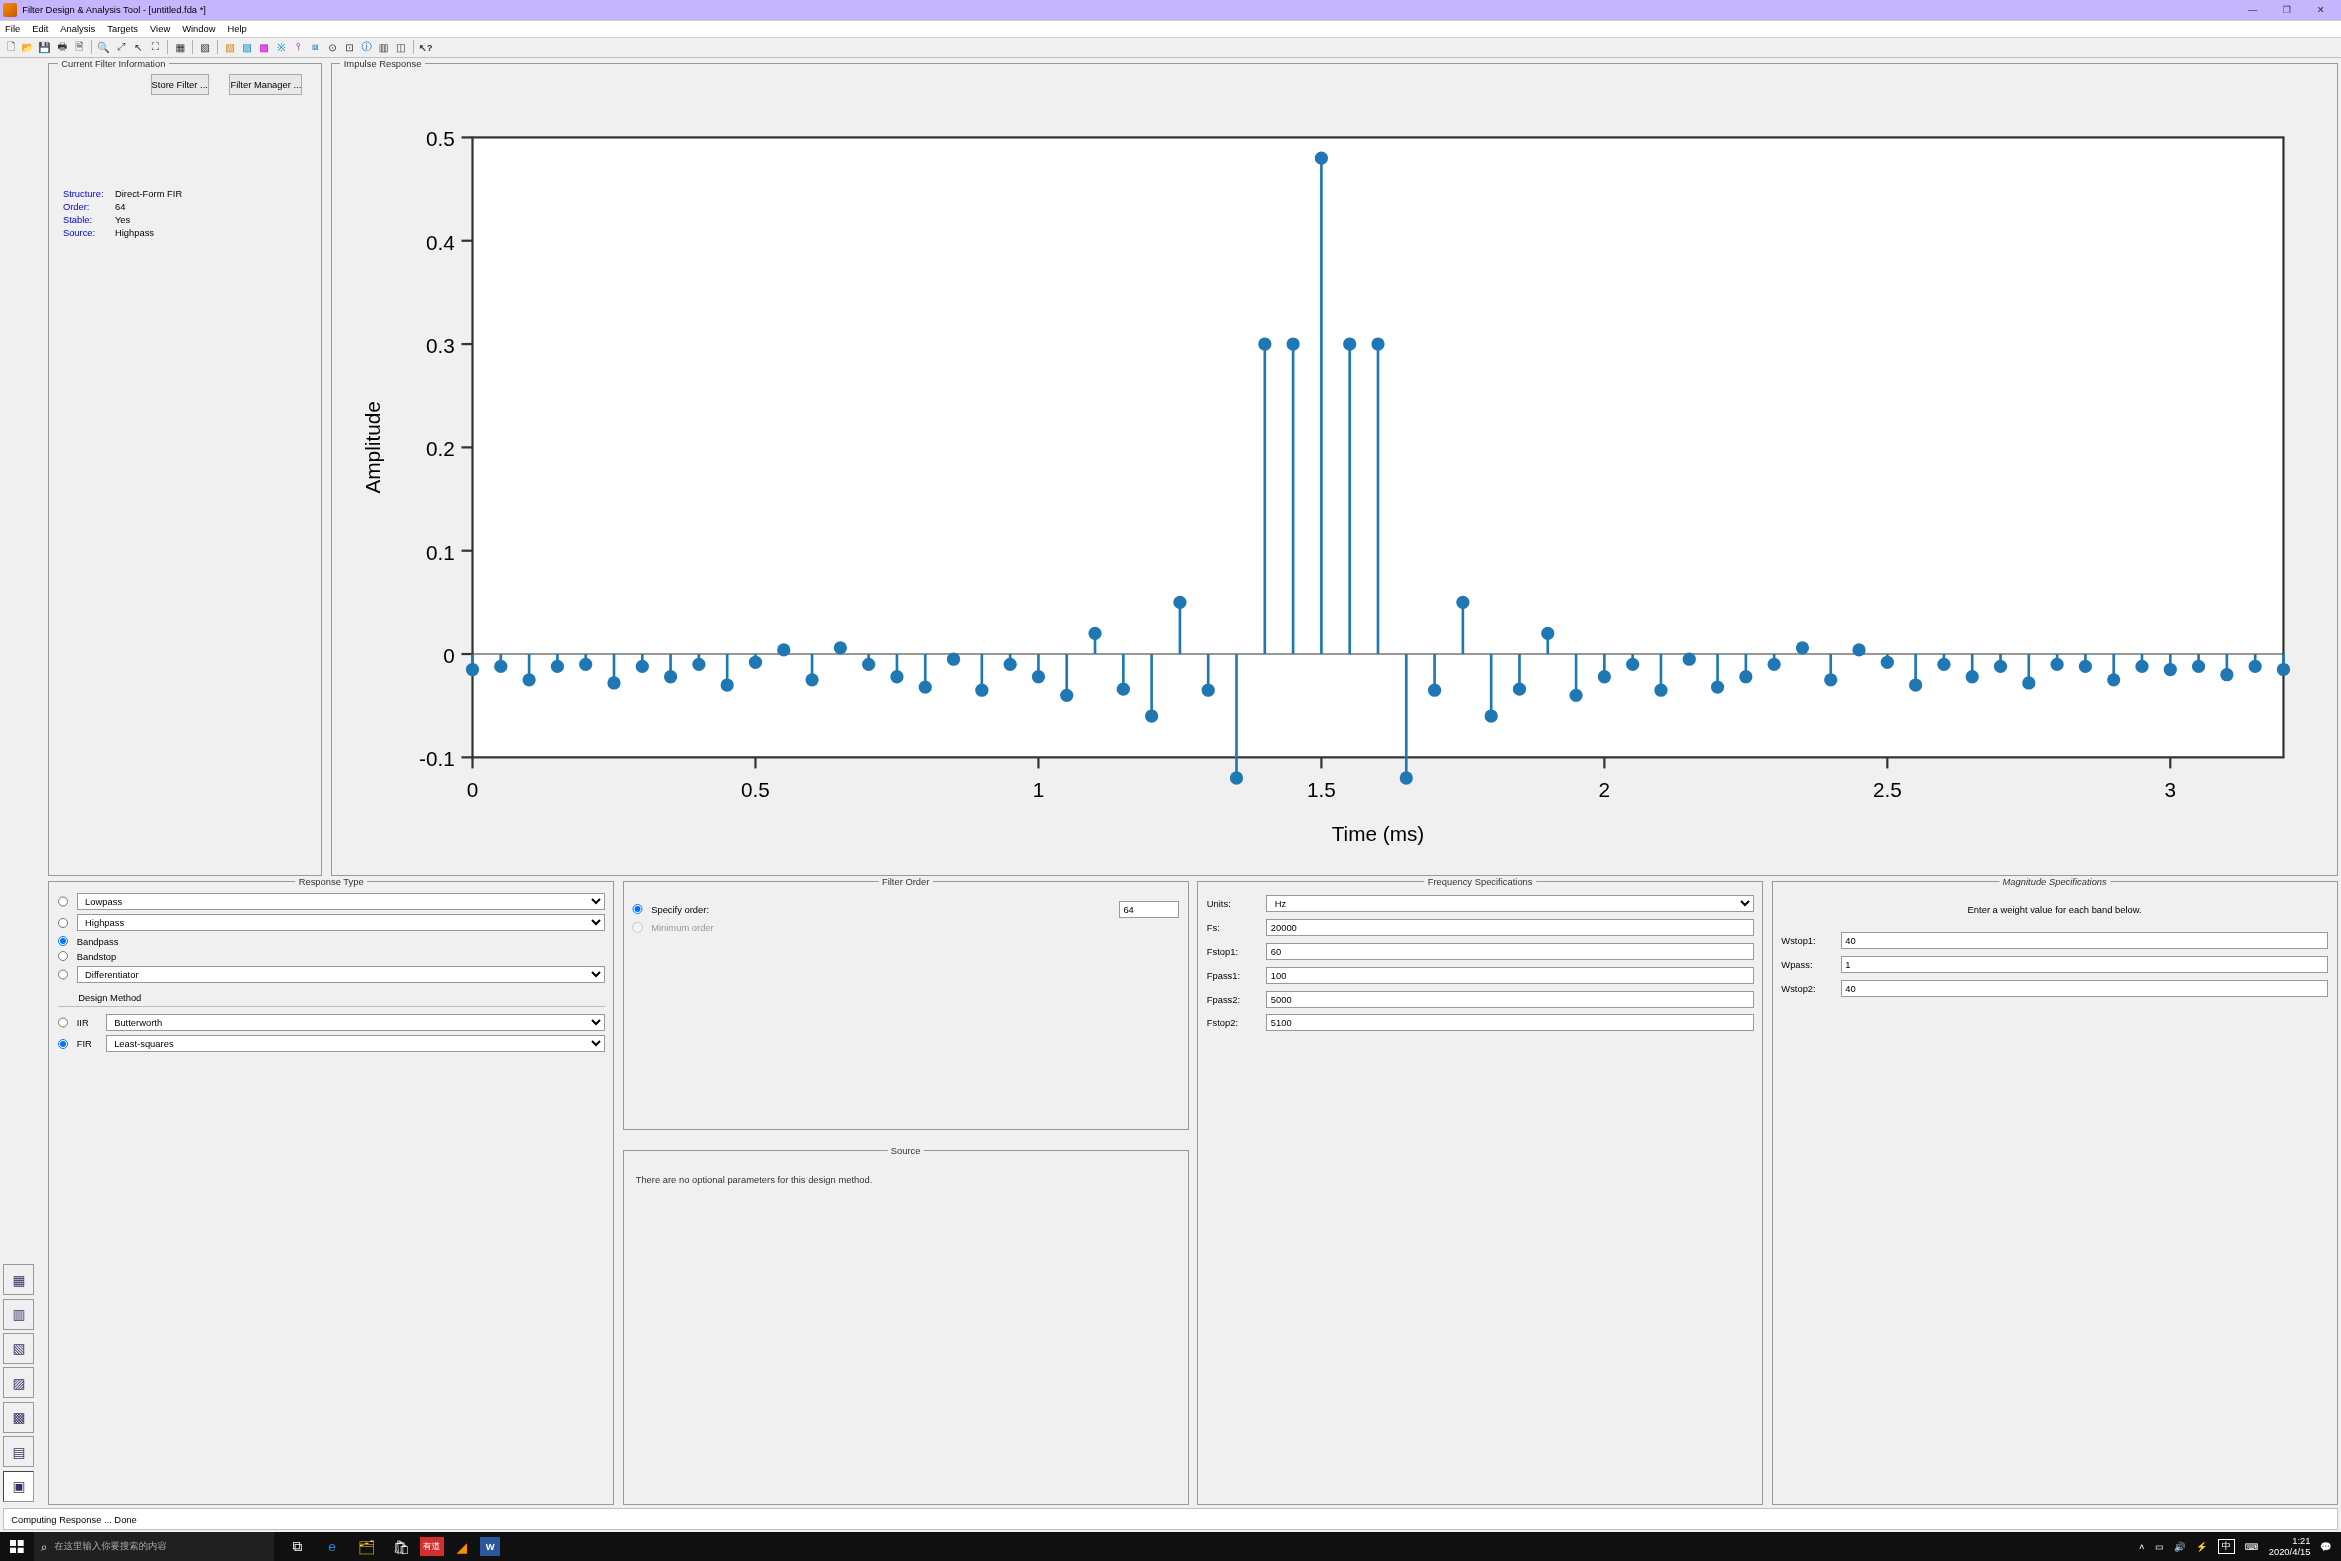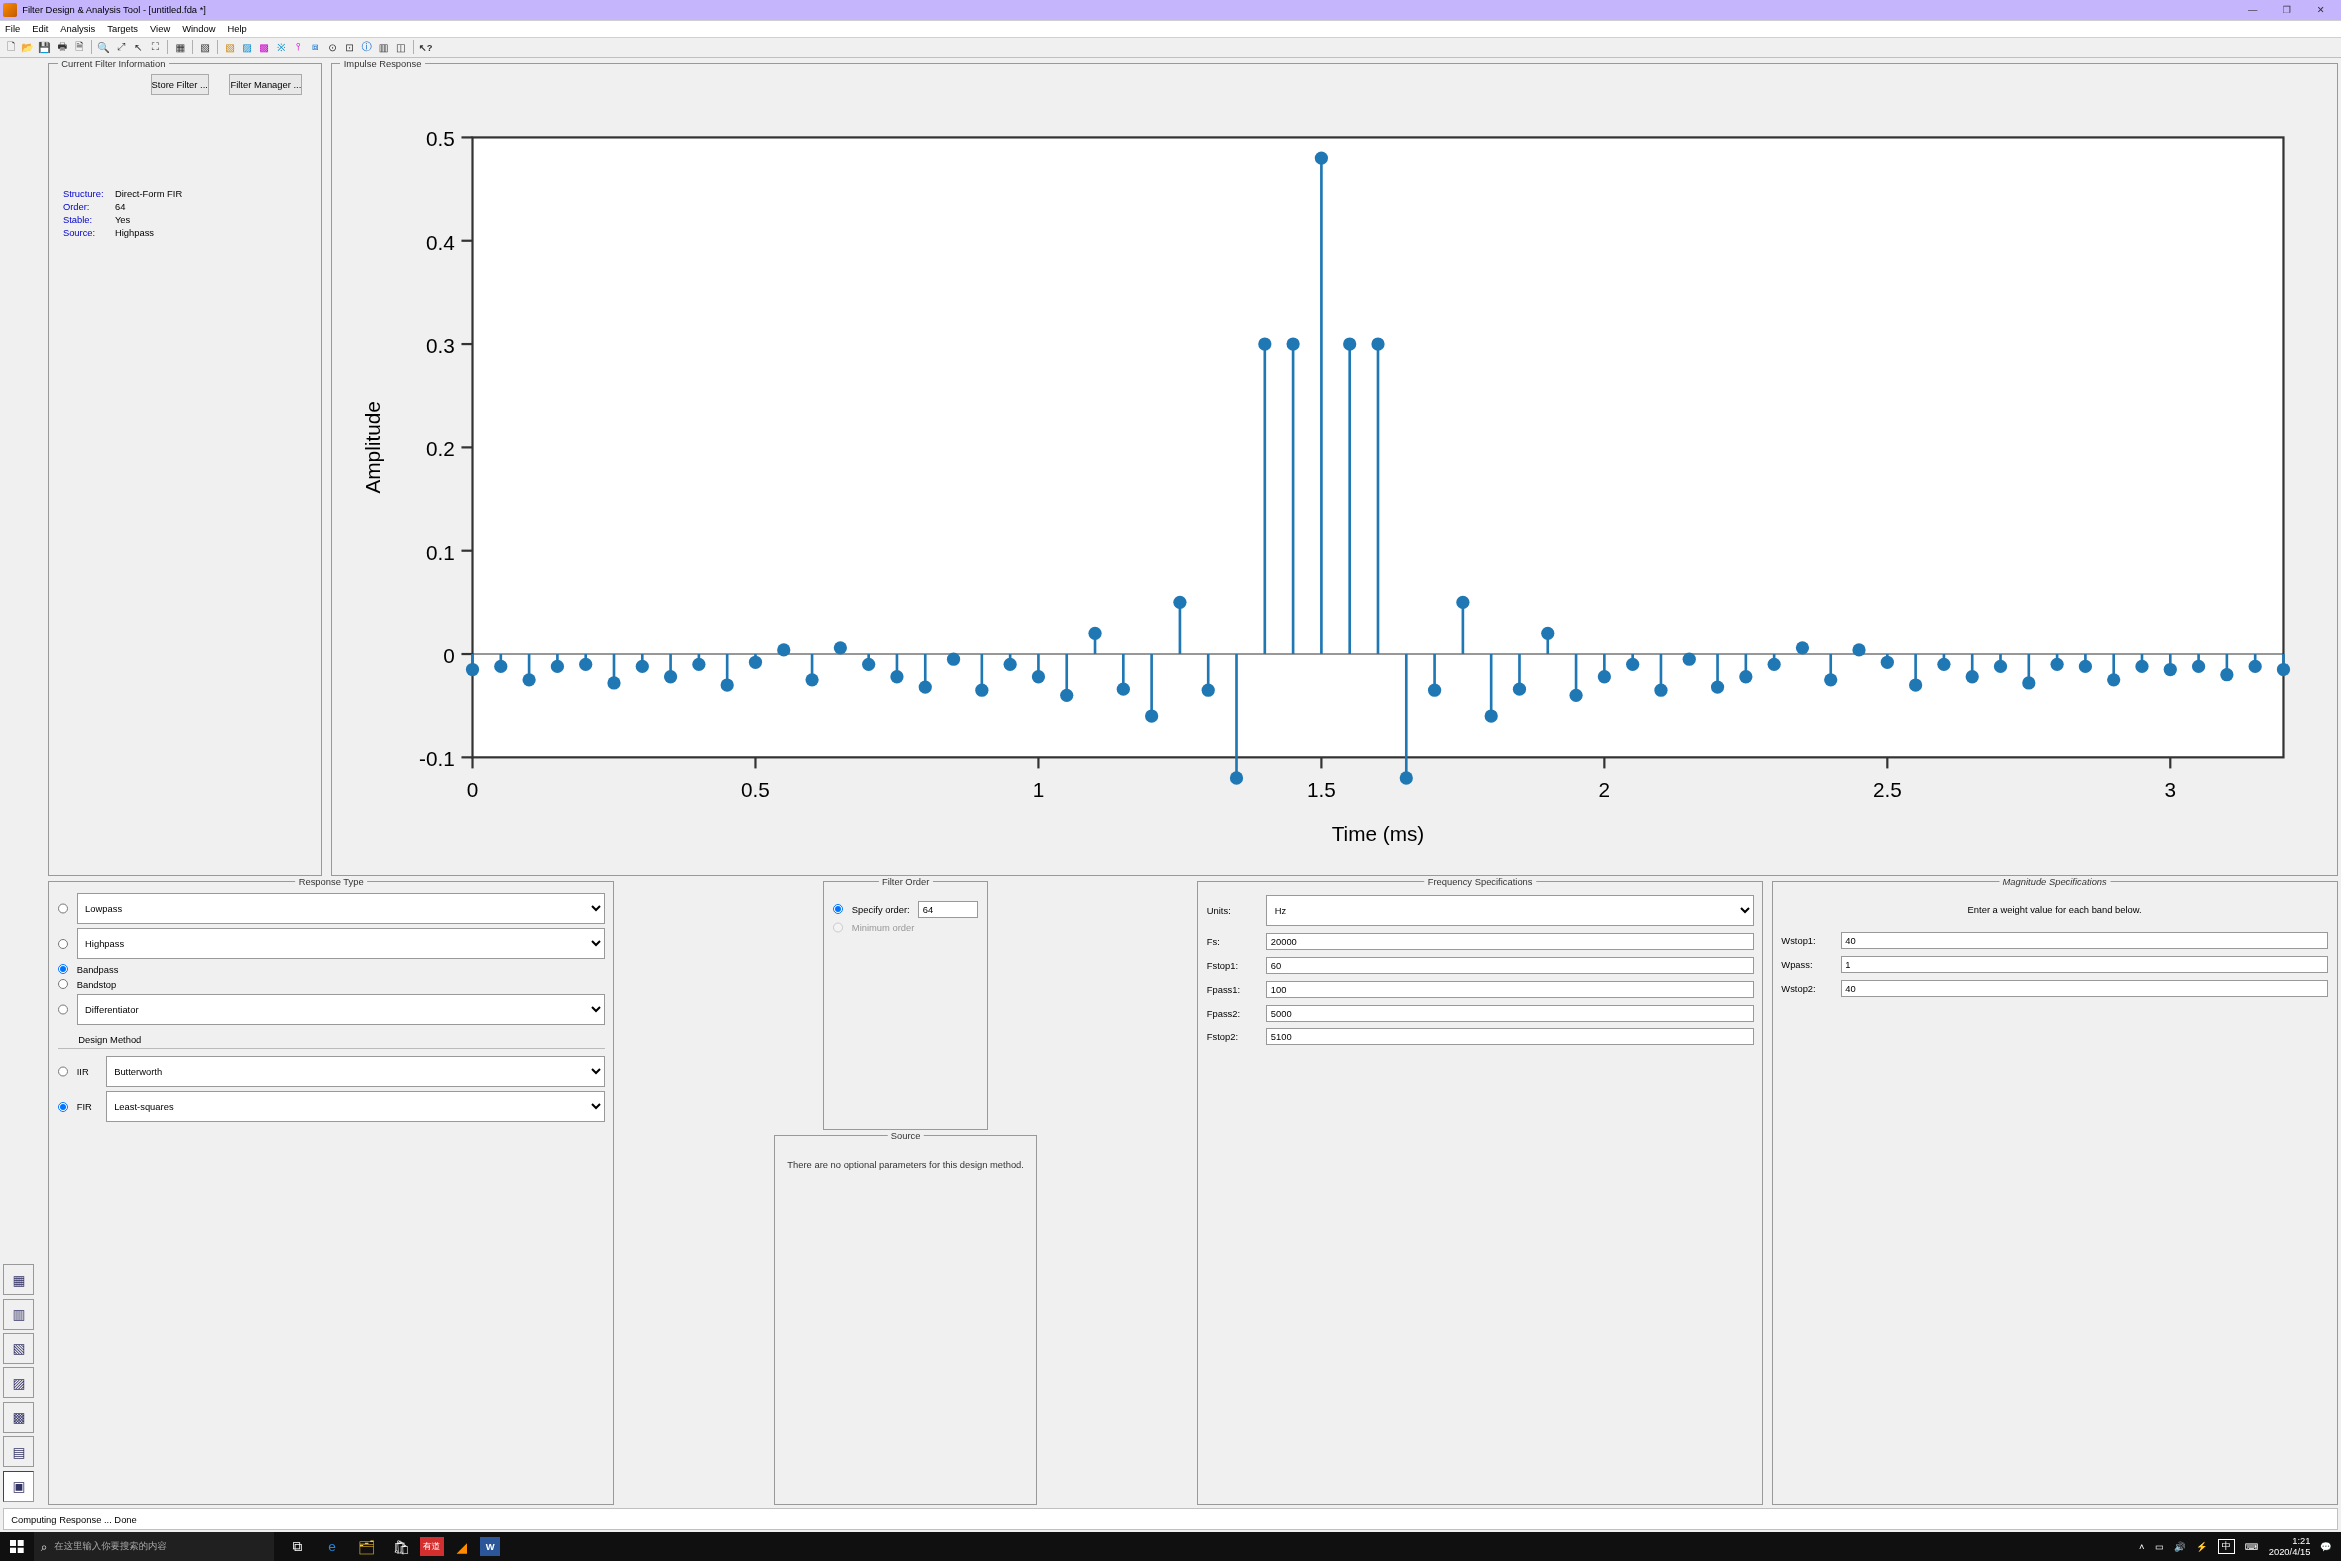--- a/index.html
+++ b/index.html
@@ -31,21 +31,21 @@
 .info-table { padding:12px 5.1px; }
 .info-table div { display:flex; gap:5.1px; line-height:13px;}
 .info-table .k { color:#0000cc; width:47px;}
 .btn-flat { height:20.5px; border:0.9px solid #aaa; background:#e8e8e8; display:flex; align-items:center; justify-content:center; margin:3.4px 10.3px;}
 
 .chart-box { flex:1; position:relative;}
 .chart-svg { width:100%; height:100%;}
 
 .radio-row { display:flex; align-items:center; gap:8.6px; margin:4.3px 0;}
 .radio-row input[type=radio]{width:10.3px;height:10.3px;}
-.sel { flex:1; height:31px; border:0.9px solid #999; background:#fff; padding:0 3.4px; font-size:9.4px;}
+.sel { flex:1; height:17px; border:0.9px solid #999; background:#fff; padding:0 3.4px; font-size:9.4px;}
 .txt-input { height:17px; border:0.9px solid #999; background:#fff; padding:0 3.4px; font-size:9.4px;}
 
 .form-row { display:flex; align-items:center; margin:6.8px 0; gap:8.6px;}
 .form-row label { width:51px;}
 .form-row .txt-input { flex:1;}
 
 .design-btn-bar { height:24px; display:flex; justify-content:center; align-items:center; margin-top:1.7px;}
 .design-btn { width:137px; height:19px; border:0.9px solid #aaa; background:#e0e0e0; color:#888; display:flex; align-items:center; justify-content:center;}
 
 .statusbar { height:22px; background:#fff; border:0.9px solid #c0c0c0; margin:1.7px 3.4px; display:flex; align-items:center; padding:0 6.8px; font-size:15.4px; color:#000;}
@@ -56,21 +56,21 @@
 .taskbar .search { flex:0 0 240px; height:29px; background:#202020; display:flex; align-items:center; padding:0 6.8px; gap:6.8px; color:#aaa;}
 .taskbar .search .icon { font-size:12px; color:#ddd;}
 .taskbar .tb-icons { display:flex; align-items:center; gap:1.7px; margin-left:6.8px;}
 .taskbar .tb-icons .ti { width:33px; height:29px; display:flex; align-items:center; justify-content:center; font-size:13.7px;}
 .taskbar .spacer { flex:1;}
 .taskbar .tray { display:flex; align-items:center; gap:10.3px; padding:0 8.6px; font-size:9.4px; color:#fff;}
 .taskbar .clock { text-align:right; line-height:10.3px; font-size:9.4px;}
 .content-flex{display:flex; flex-direction:column; flex:1; min-height:0; gap:5.1px;}
 .grid-top{display:grid; grid-template-columns:274px 1fr; gap:8.6px; flex:0 0 52%;}
 .bottom-grid{display:grid; grid-template-columns:1fr 1fr 1fr 1fr; gap:8.6px; flex:1;}
-.order-opts{display:flex; flex-direction:column; gap:5px;align-items:center;}
+.order-opts{display:flex; flex-direction:column; gap:20px;}
 .opt-text{padding:15.4px 3.4px; color:#333;}
 .subheader{text-align:center; color:#333; margin-bottom:5.1px;}
 </style>
 </head>
 <body>
 
 <div class="titlebar">
   <div class="app-icon"></div>
   <span>Filter Design &amp; Analysis Tool -  [untitled.fda *]</span>
   <div class="spacer"></div>

